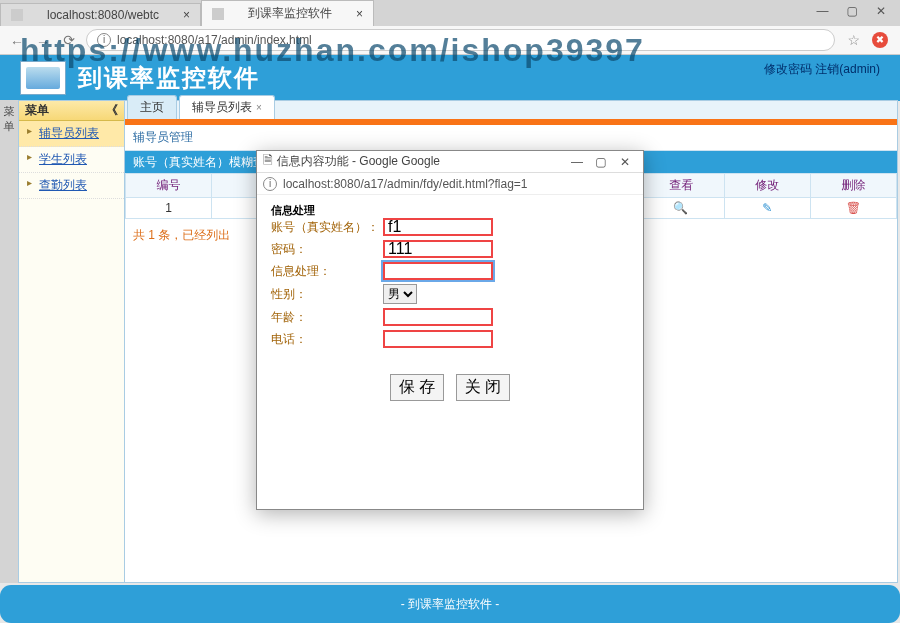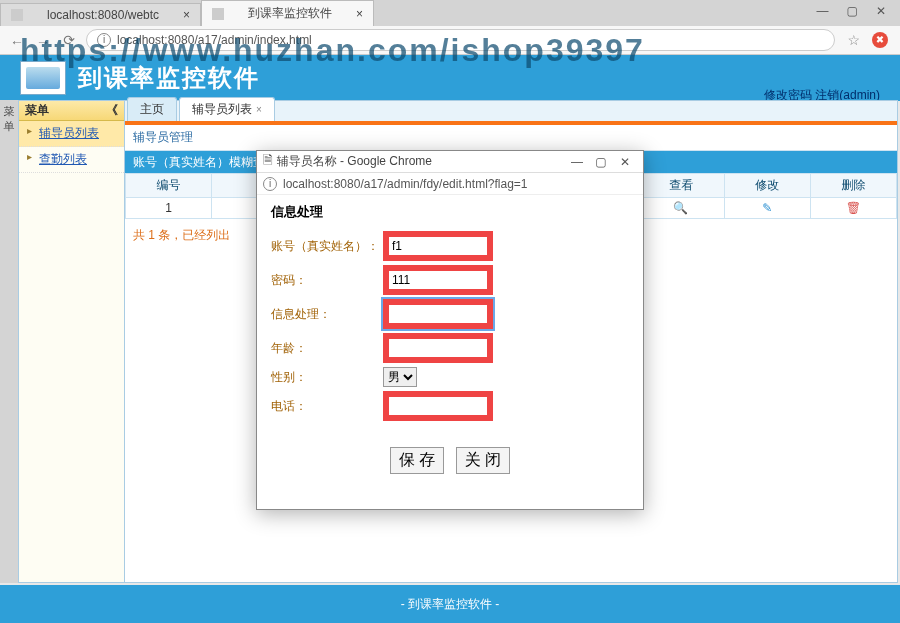--- a/index.html
+++ b/index.html
@@ -16,21 +16,21 @@
 .nav-btn { width: 18px; height: 18px; color: #777; text-align: center; line-height: 18px; font-size: 14px; }
 .addr-input { flex: 1; border: 1px solid #ccc; border-radius: 12px; padding: 3px 10px; font-size: 12px; color: #555; background: #fff; display:flex; align-items:center; gap:6px;}
 .star-icon { color: #888; font-size: 14px; padding: 0 4px;}
 .stop-icon { width: 16px; height: 16px; background: #e74c3c; border-radius: 50%; color: #fff; text-align: center; line-height:16px; font-size:10px; margin-right:4px;}
 
 
 .app-header { background: #2e9fd8; height: 46px; display: flex; align-items: center; padding: 0 20px; position:relative;}
 .logo-box { width: 46px; height: 34px; background: #fff; border: 1px solid #7ac; display:flex; align-items:center; justify-content:center; margin-right: 12px;}
 .logo-inner { width: 34px; height: 22px; background: linear-gradient(#bde, #6ad); border-radius:2px;}
 .app-title { color: #fff; font-size: 24px; font-weight: bold; letter-spacing: 2px;}
-.header-links { position:absolute; right: 20px; top: 32px; color: #002f6c; font-size:12px;}
+.header-links { position:absolute; right: 20px; top: 6px; color: #002f6c; font-size:12px;}
 .header-links span { cursor:pointer;}
 
 
 .watermark { position:absolute; top: 32px; left: 20px; color: #0c4a6e; font-size: 32px; font-weight: bold; letter-spacing: 2px; opacity:.7; pointer-events:none; z-index: 40;}
 
 
 .left-col { position:absolute; left:0; top:100px; width:18px; bottom:40px; background:#d4d4d4; color:#444; font-size:11px; writing-mode: horizontal-tb; text-align:center; padding-top:4px;}
 .left-col-label{ font-size:11px;}
 
 
@@ -38,50 +38,50 @@
 
 
 .sidebar { width: 106px; border-right:1px solid #a9cce3; background:#fefdf3;}
 .sidebar-head { background: linear-gradient(#fde9a8,#f7d877); height:20px; display:flex; align-items:center; justify-content:space-between; padding:0 6px; border-bottom:1px solid #d6b94a; font-weight:bold; color:#333;}
 .sidebar-item { padding: 4px 8px 4px 20px; color:#2159b3; border-bottom:1px dotted #ddd; cursor:pointer; position:relative; text-decoration: underline;}
 .sidebar-item::before { content:"▸"; position:absolute; left:8px; color:#9a7d2e; font-size:10px;}
 .sidebar-item.active { background:#ffe9a8;}
 
 
 .content { flex:1; display:flex; flex-direction:column;}
-.content-tabs { height:24px; background:#e8f3fa; border-bottom:4px solid #f97316; display:flex; align-items:flex-end;}
+.content-tabs { height:24px; background:#e8f3fa; border-bottom:6px solid #f97316; display:flex; align-items:flex-end;}
 .ctab { padding:3px 12px; border:1px solid #a9cce3; border-bottom:none; background:#fff; margin-left:2px; font-size:12px; color:#333; border-top-left-radius:3px; border-top-right-radius:3px; display:flex; align-items:center; gap:4px;}
 .ctab.inactive { background:#d9ecf7;}
 .ctab-close { color:#888; font-size:10px;}
 .subhead { padding:4px 8px; color:#2e6da4; border-bottom:1px solid #cde3f1;}
 .filter-bar { background:#2e9fd8; color:#fff; height:22px; display:flex; align-items:center; padding:0 8px; gap:4px;}
 .filter-input { height:16px; width:70px; border:1px solid #fff; background:#fff; padding:0 2px;}
 
 
 .data-table { width:100%; border-collapse:collapse;}
 .data-table th, .data-table td { border:1px solid #cde3f1; padding:3px 6px; text-align:center; color:#333;}
-.data-table th { background:#f0f7fc; font-weight:normal; color:#0c4a6e;}
+.data-table th { background:#f0f7fc; font-weight:normal; color:#701a75;}
 .cell-icon { font-size:12px;}
 .pager-note { padding:8px; color:#dc6e19;}
 
 
-.footer { position:absolute; bottom:0; left:0; right:0; height:38px; background:#2e9fd8; color:#fff; text-align:center; line-height:38px;}
+.footer { position:absolute; bottom:0; left:0; right:0; height:38px; background:#2e9fd8; color:#fff; text-align:center; line-height:38px;border-radius:11px;}
 
 
 .popup { position:absolute; top:150px; left:256px; width:388px; height:360px; background:#fff; border:1px solid #888; box-shadow:0 4px 20px rgba(0,0,0,.3); z-index:50;}
 .popup-titlebar { height:22px; background:#fff; border-bottom:1px solid #ddd; display:flex; align-items:center; padding:0 6px; color:#444;}
 .popup-titlebar .spacer{flex:1;}
 .popup-winbtn { width:24px; text-align:center; color:#555; cursor:pointer; font-size:12px;}
 .popup-addr { height:22px; display:flex; align-items:center; gap:6px; padding:0 6px; border-bottom:1px solid #eee; color:#555;}
 .info-icon { width:14px; height:14px; border:1px solid #888; border-radius:50%; text-align:center; line-height:12px; font-size:10px; color:#666;}
 .popup-body { padding:8px 14px;}
-.popup-heading { font-weight:bold; font-size:13px; margin-bottom:10px;}
+.popup-heading { font-weight:bold; font-size:11px; margin-bottom:0;}
 .form-row { display:flex; align-items:center; margin-bottom:4px;}
 .form-label { width:112px; color:#a16207;}
-.form-input { width:110px; height:30px; border:6px solid #ef4444; padding:0 3px; font-size:12px;}
+.form-input { width:110px; height:18px; border:2px solid #ef4444; padding:0 3px; font-size:16px;}
 .form-select { height:20px; border:1px solid #999; font-size:12px;}
 .popup-actions { text-align:center; margin-top:26px;}
 .popup-btn { padding:2px 8px; border:1px solid #999; background:#f4f4f4; margin:0 4px; cursor:pointer; font-size:16px;}
 </style>
 </head>
 <body>
 
 <div class="browser-chrome">
   <div class="window-controls">
     <span>—</span>
@@ -130,20 +130,21 @@
   <div class="left-col-label">菜单</div>
 </div>
 
 <div class="main-wrap">
   <div class="sidebar">
     <div class="sidebar-head">
       <span>菜单</span>
       <span>《</span>
     </div>
     <div class="sidebar-item active"><span>辅导员列表</span></div>
+    <div class="sidebar-item"><span>学生列表</span></div>
     <div class="sidebar-item"><span>查勤列表</span></div>
   </div>
 
   <div class="content">
     <div class="content-tabs">
       <div class="ctab inactive">
         <span>主页</span>
       </div>
       <div class="ctab">
         <span>辅导员列表</span>
@@ -182,21 +183,21 @@
   </div>
 </div>
 
 <div class="footer">
   <span>- 到课率监控软件 -</span>
 </div>
 
 <div class="popup">
   <div class="popup-titlebar">
     <span style="margin-right:4px;">🗎</span>
-    <span>辅导员名称 - Google Chrome</span>
+    <span>信息内容功能 - Google Google</span>
     <span class="spacer"></span>
     <span class="popup-winbtn">—</span>
     <span class="popup-winbtn">▢</span>
     <span class="popup-winbtn">✕</span>
   </div>
   <div class="popup-addr">
     <span class="info-icon">i</span>
     <span>localhost:8080/a17/admin/fdy/edit.html?flag=1</span>
   </div>
   <div class="popup-body">
@@ -208,30 +209,30 @@
     </div>
     <div class="form-row">
       <span class="form-label">密码：</span>
       <input class="form-input" value="111" style="">
     </div>
     <div class="form-row">
       <span class="form-label">信息处理：</span>
       <input class="form-input" style="outline: rgb(106, 168, 232) solid 2px;" value="">
     </div>
     <div class="form-row">
-      <span class="form-label">年龄：</span>
-      <input class="form-input" value="" style="">
-    </div>
-    <div class="form-row">
       <span class="form-label">性别：</span>
       <select class="form-select">
         <option>男</option>
       </select>
     </div>
     <div class="form-row">
+      <span class="form-label">年龄：</span>
+      <input class="form-input" value="" style="">
+    </div>
+    <div class="form-row">
       <span class="form-label">电话：</span>
       <input class="form-input" value="" style="">
     </div>
 
     <div class="popup-actions">
       <button class="popup-btn">保 存</button>
       <button class="popup-btn">关 闭</button>
     </div>
   </div>
 </div>

